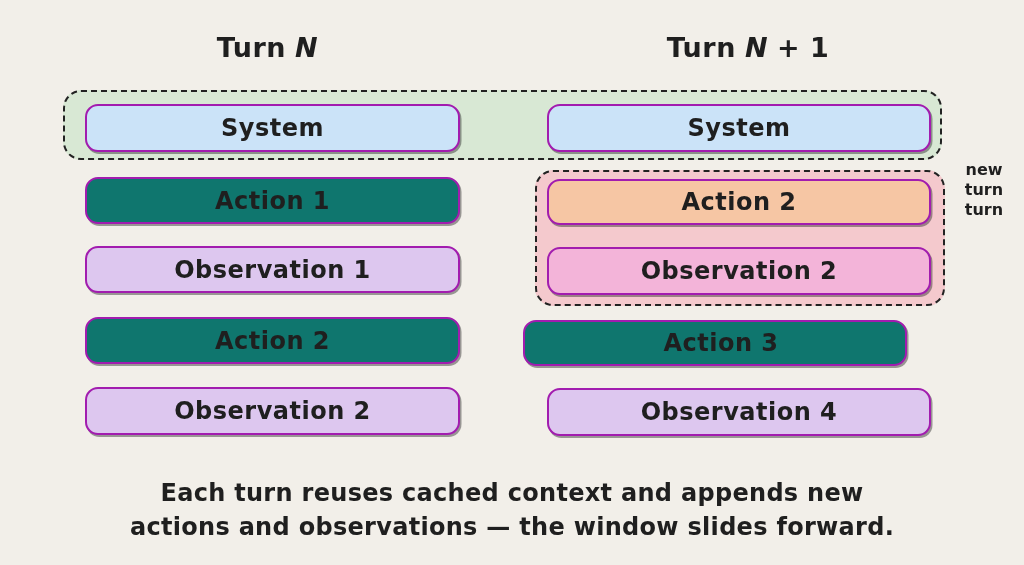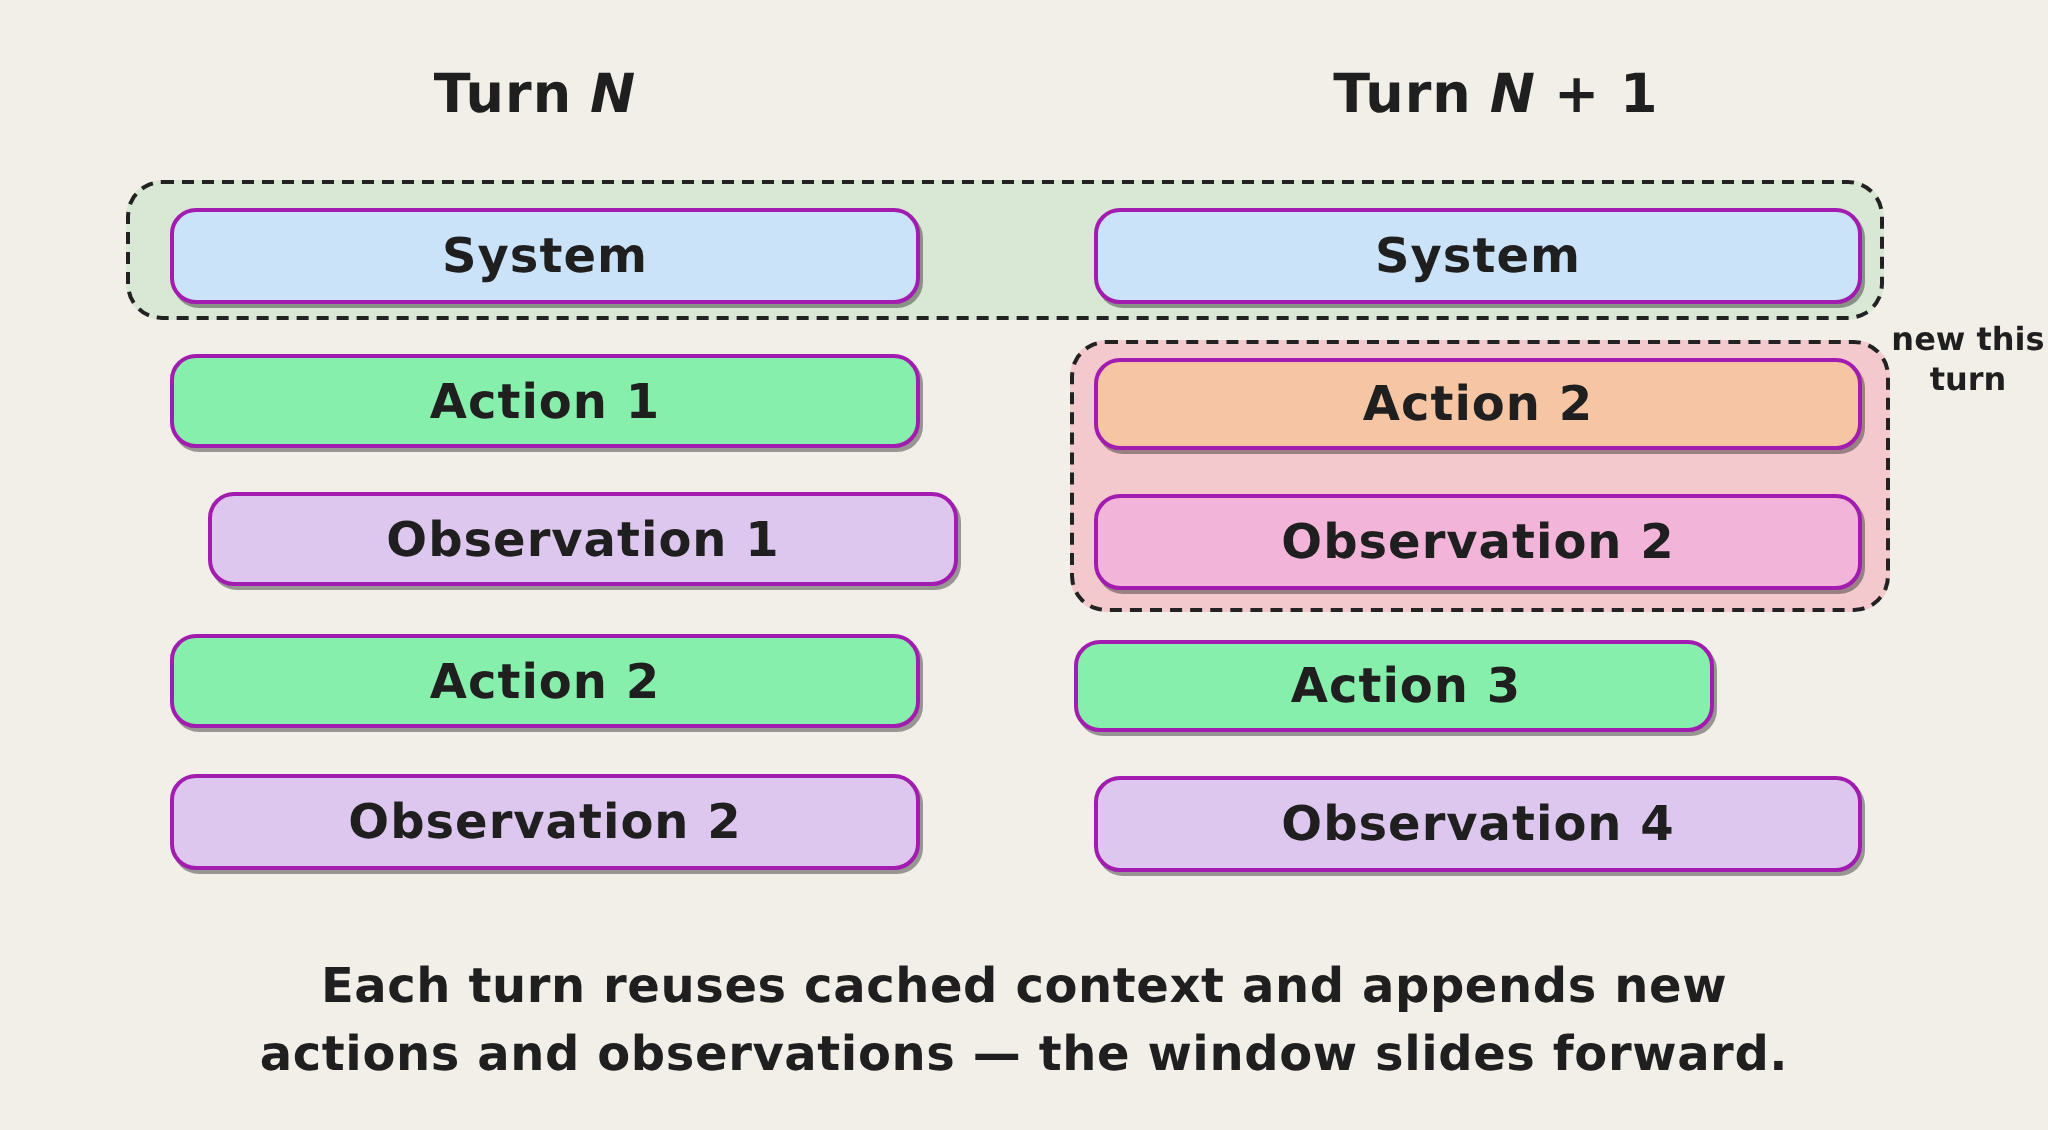--- a/index.html
+++ b/index.html
@@ -44,21 +44,21 @@
     border: 2px solid #a21caf;
     border-radius: 13px;
     box-sizing: border-box;
     font-size: 24px;
     font-weight: 600;
     letter-spacing: 0.5px;
     color: #1F1F1F;
     box-shadow: 1.5px 2px 0 rgba(43,43,43,0.45);
   }
   .system          { background: #CBE3F8; }
-  .action          { background: #86efac; }
+  .action          { background: #0f766e; }
   .observation     { background: #DDC7EF; }
   .action-new      { background: #F6C6A4; }
   .observation-new { background: #F3B4D9; }
   .small-label {
     position: absolute;
     font-size: 16px;
     font-weight: 600;
     line-height: 1.25;
   }
   .caption {
@@ -95,45 +95,45 @@
   <div class="box system" style="left:85px; top:104px; width:375px; height:48px;">
     <span>System</span>
   </div>
   <div class="box system" style="left:547px; top:104px; width:384px; height:48px;">
     <span>System</span>
   </div>
 
   <div class="box action" style="left:85px; top:177px; width:375px; height:47px;">
     <span>Action 1</span>
   </div>
-  <div class="box observation" style="left:85px; top:246px; width:375px; height:47px;margin-left:19px;">
+  <div class="box observation" style="left:85px; top:246px; width:375px; height:47px;">
     <span>Observation 1</span>
   </div>
   <div class="box action" style="left:85px; top:317px; width:375px; height:47px;">
     <span>Action 2</span>
   </div>
   <div class="box observation" style="left:85px; top:387px; width:375px; height:48px;">
     <span>Observation 2</span>
   </div>
 
   <div class="group group-new" style="left:535px; top:170px; width:410px; height:136px;"></div>
 
   <div class="small-label" style="left:944px; top:160px; width:80px; text-align:center;">
-    <div>new this</div>
+    <div>new turn</div>
     <div>turn</div>
   </div>
 
   <div class="box action-new" style="left:547px; top:179px; width:384px; height:46px;">
     <span>Action 2</span>
   </div>
   <div class="box observation-new" style="left:547px; top:247px; width:384px; height:48px;">
     <span>Observation 2</span>
   </div>
 
-  <div class="box action" style="left:537px; top:320px; width:320px; height:46px;padding-left:12px;">
+  <div class="box action" style="left:523px; top:320px; width:384px; height:46px;padding-left:12px;">
     <span>Action 3</span>
   </div>
   <div class="box observation" style="left:547px; top:388px; width:384px; height:48px;">
     <span>Observation 4</span>
   </div>
 
   <div class="caption" style="top:479px;">Each turn reuses cached context and appends new</div>
   <div class="caption" style="top:513px;">actions and observations — the window slides forward.</div>
 
 </div>

